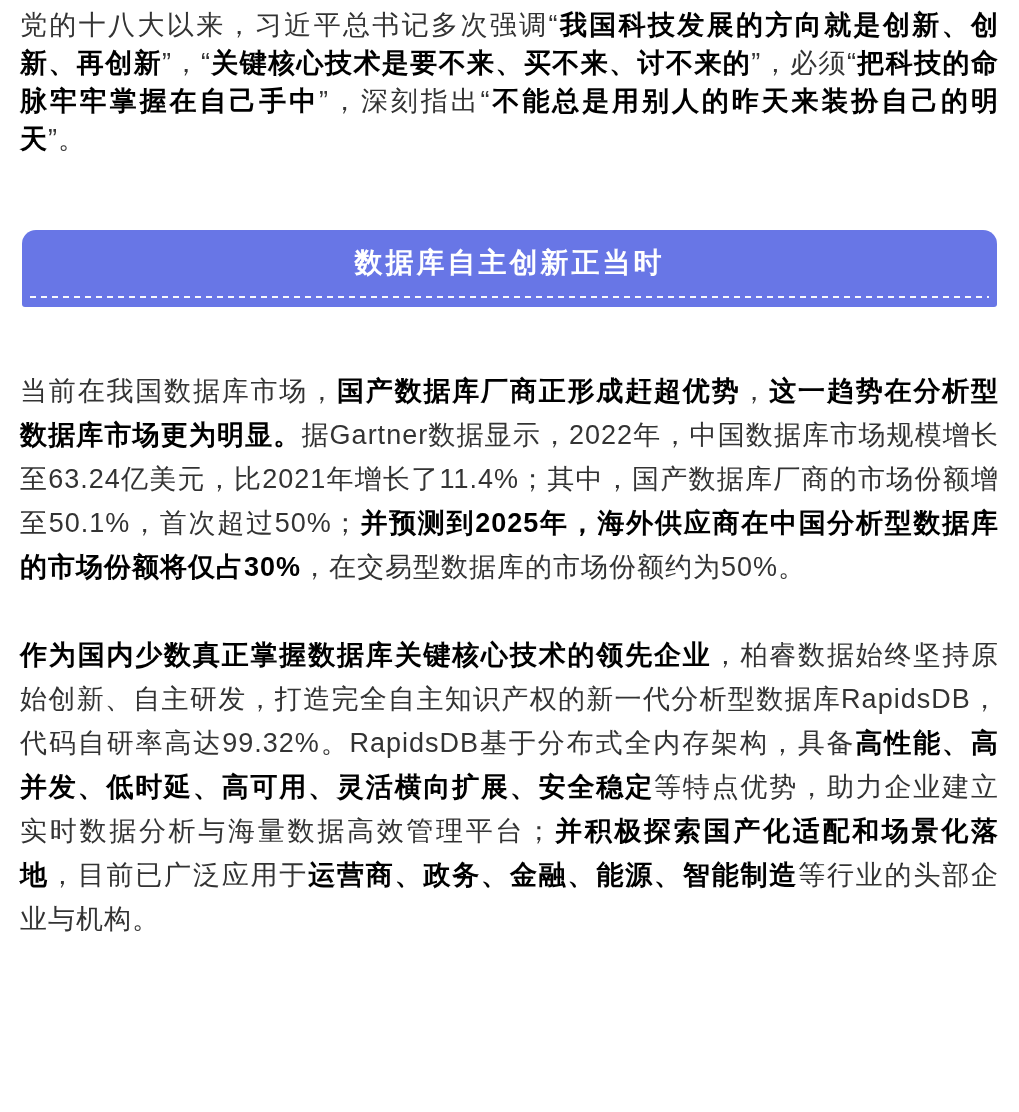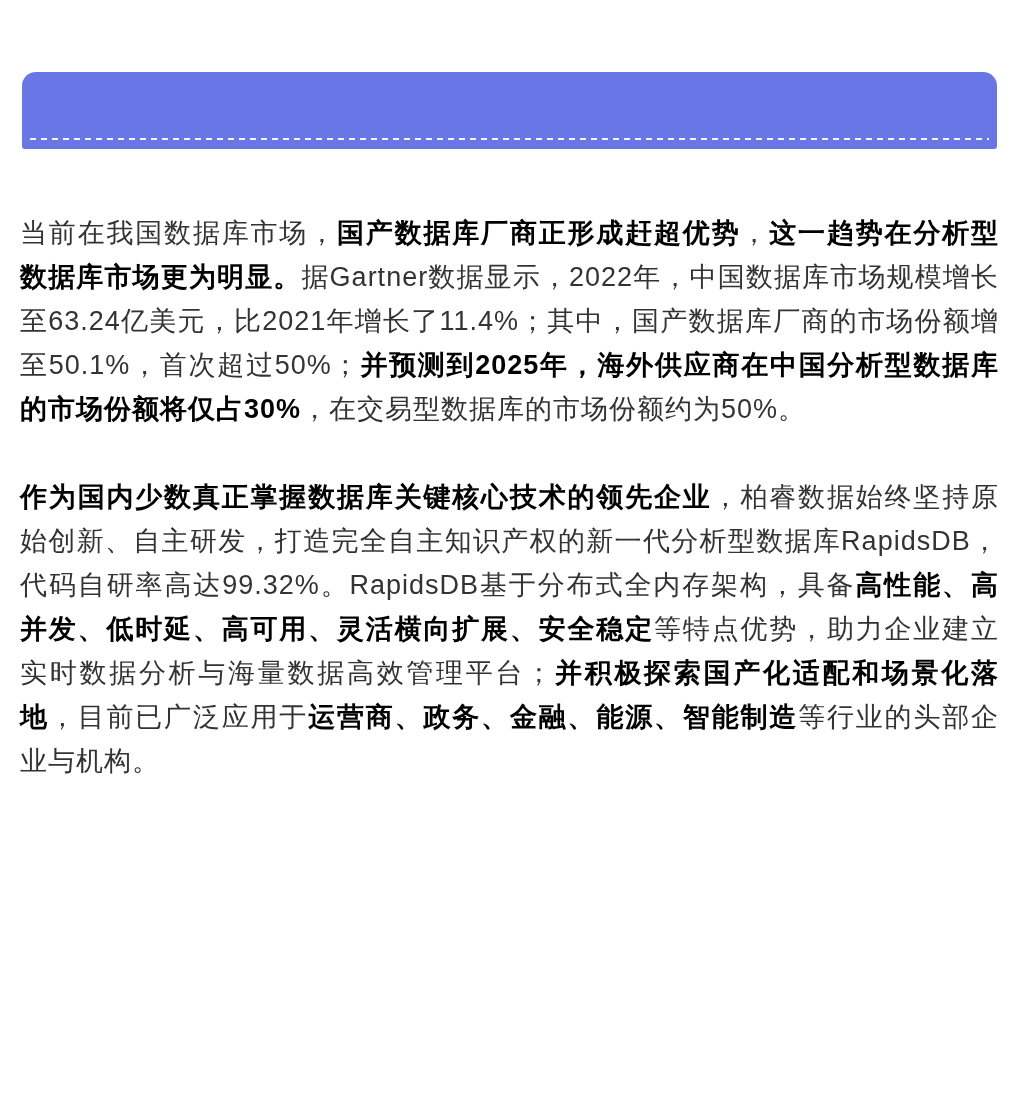--- a/index.html
+++ b/index.html
@@ -73,22 +73,24 @@
       transparent 6px,
       transparent 11px
     );
   }
 </style>
 </head>
 <body>
 
 <div class="article">
 
+  <p class="para intro"><span class="run">党的十八大以来，习近平总书记多次强调“</span><span class="run bold">我国科技发展的方向就是创新、创新、再创新</span><span class="run">”，“</span><span class="run bold">关键核心技术是要不来、买不来、讨不来的</span><span class="run">”，必须“</span><span class="run bold">把科技的命脉牢牢掌握在自己手中</span><span class="run">”，深刻指出“</span><span class="run bold">不能总是用别人的昨天来装扮自己的明天</span><span class="run">”。</span></p>
 
   <div class="banner">
+    <div class="banner-title">数据库自主创新正当时</div>
     <div class="banner-dotted"></div>
   </div>
 
 
   <p class="para body"><span class="run">当前在我国数据库市场，</span><span class="run bold">国产数据库厂商正形成赶超优势</span><span class="run">，</span><span class="run bold">这一趋势在分析型数据库市场更为明显。</span><span class="run">据Gartner数据显示，2022年，中国数据库市场规模增长至63.24亿美元，比2021年增长了11.4%；其中，国产数据库厂商的市场份额增至50.1%，首次超过50%；</span><span class="run bold">并预测到2025年，海外供应商在中国分析型数据库的市场份额将仅占30%</span><span class="run">，在交易型数据库的市场份额约为50%。</span></p>
 
   <p class="para body"><span class="run bold">作为国内少数真正掌握数据库关键核心技术的领先企业</span><span class="run">，柏睿数据始终坚持原始创新、自主研发，打造完全自主知识产权的新一代分析型数据库RapidsDB，代码自研率高达99.32%。RapidsDB基于分布式全内存架构，具备</span><span class="run bold">高性能、高并发、低时延、高可用、灵活横向扩展、安全稳定</span><span class="run">等特点优势，助力企业建立实时数据分析与海量数据高效管理平台；</span><span class="run bold">并积极探索国产化适配和场景化落地</span><span class="run">，目前已广泛应用于</span><span class="run bold">运营商、政务、金融、能源、智能制造</span><span class="run">等行业的头部企业与机构。</span></p>
 
 </div>
 

